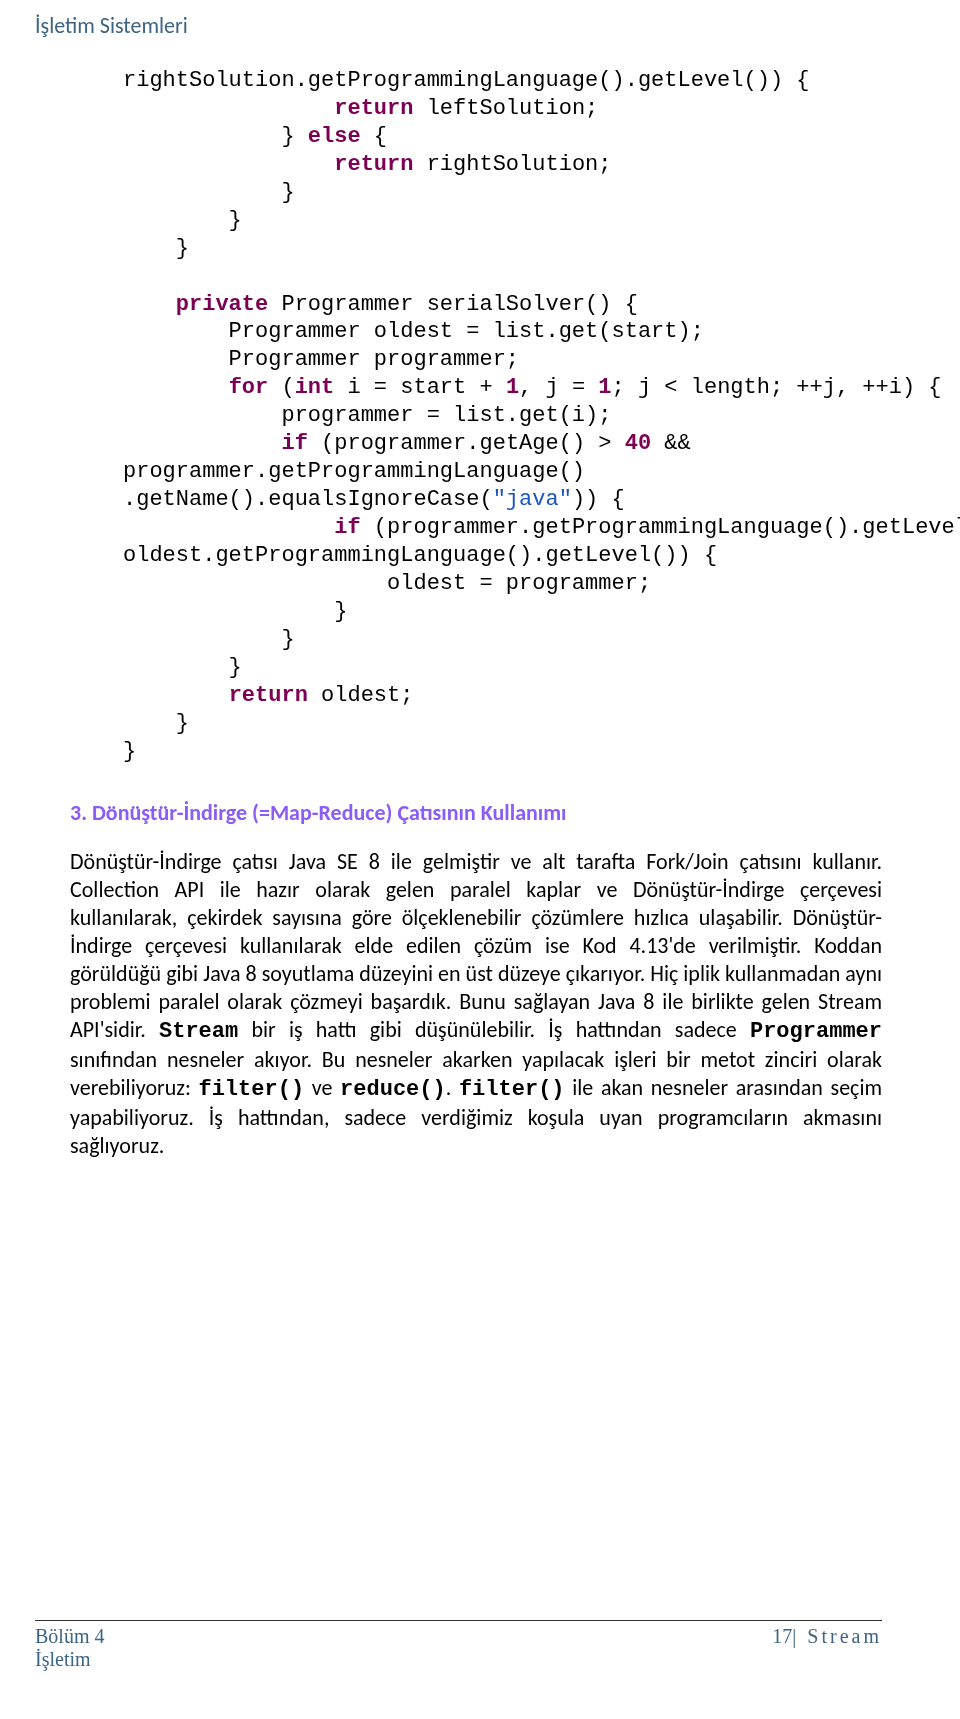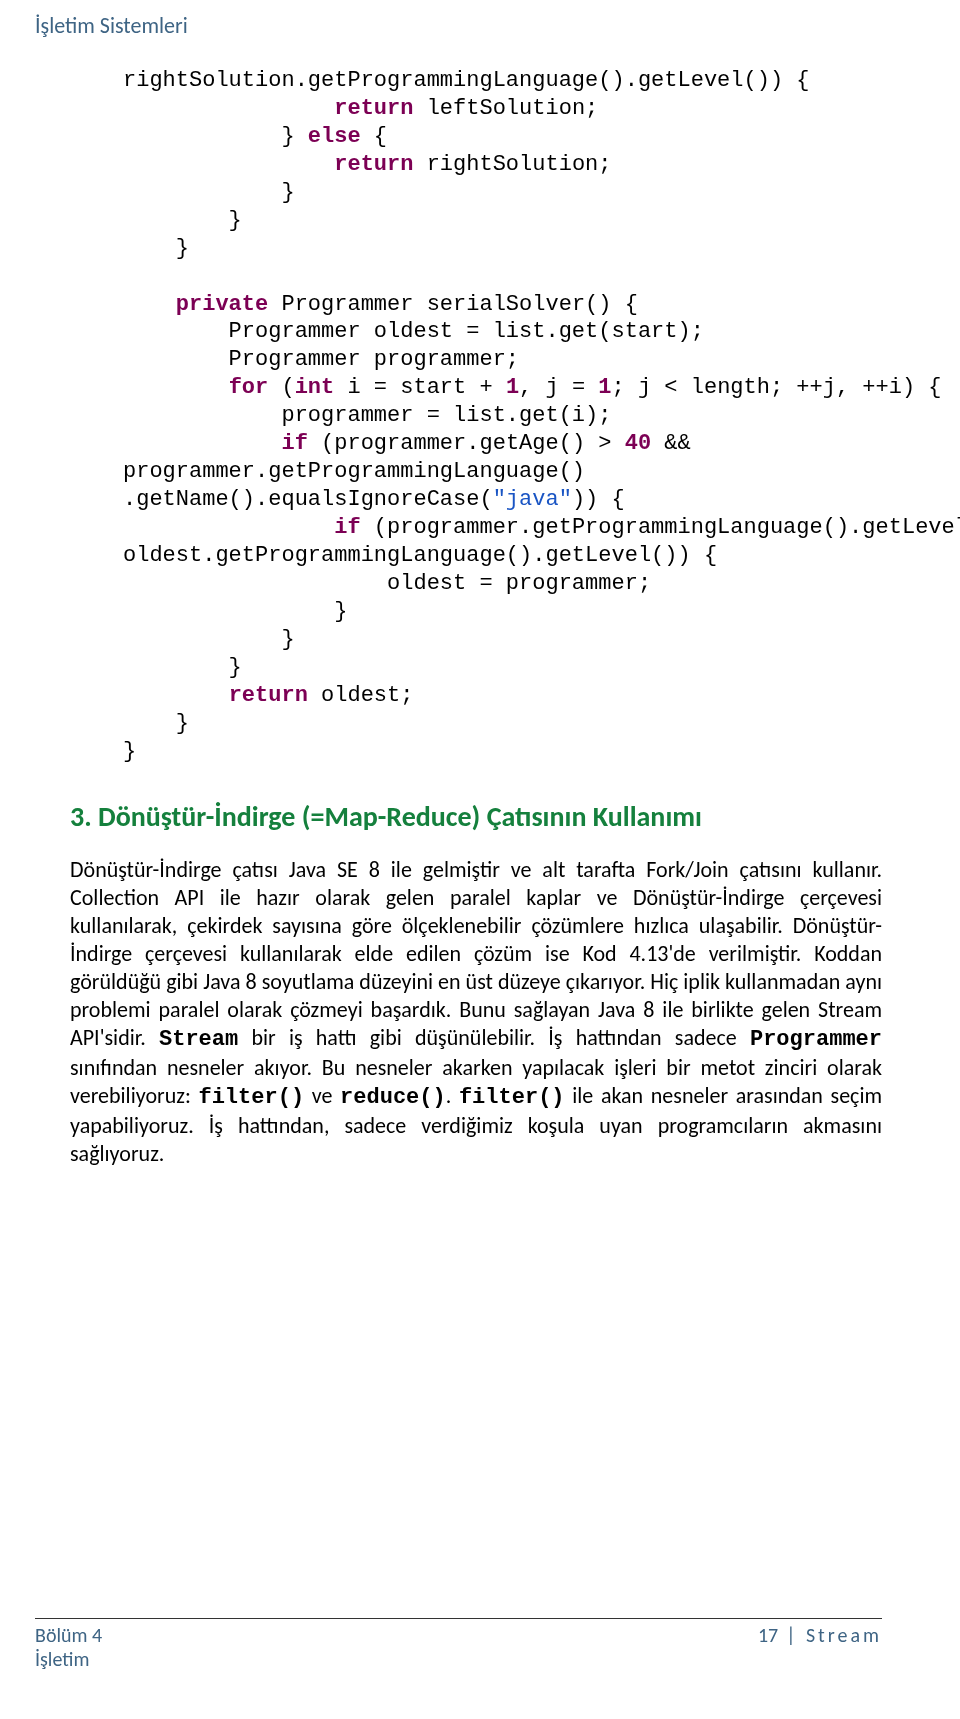--- a/index.html
+++ b/index.html
@@ -27,24 +27,24 @@
     font-size: 22px;
     line-height: 1.27;
     white-space: pre;
     margin: 0 0 34px 88px;
     color: #000;
   }
   
   .kw { color: #7c0054; font-weight: bold; }
   .str { color: #1a55c4; }
   h3.section {
-    font-size: 28px;
+    font-size: 22px;
     font-weight: bold;
     margin: 0 0 22px 35px;
-    color: #15803d;
+    color: #8b5cf6;
   }
   .body-text {
     margin-left: 35px;
     font-size: 22px;
     line-height: 1.27;
     text-align: justify;
     color: #000;
   }
   .body-text .mono {
     font-family: "Courier New", Courier, monospace;
@@ -55,29 +55,29 @@
     left: 35px;
     right: 78px;
     bottom: 48px;
     border-top: 1px solid #333;
     padding-top: 4px;
     display: flex;
     justify-content: space-between;
     align-items: flex-start;
     font-size: 20px;
     color: #3e6484;
+    font-family: Liberation Serif, serif;
   }
   .footer-left { }
   .footer-right {
     letter-spacing: 3px;
     white-space: nowrap;
   }
   .footer-right .pagenum {
     letter-spacing: 0;
-    margin-right: 8px;
     text-align: center;
   }
 </style>
 </head>
 <body>
 
 <div class="page">
 
   <div class="header-title">İşletim Sistemleri</div>
 

